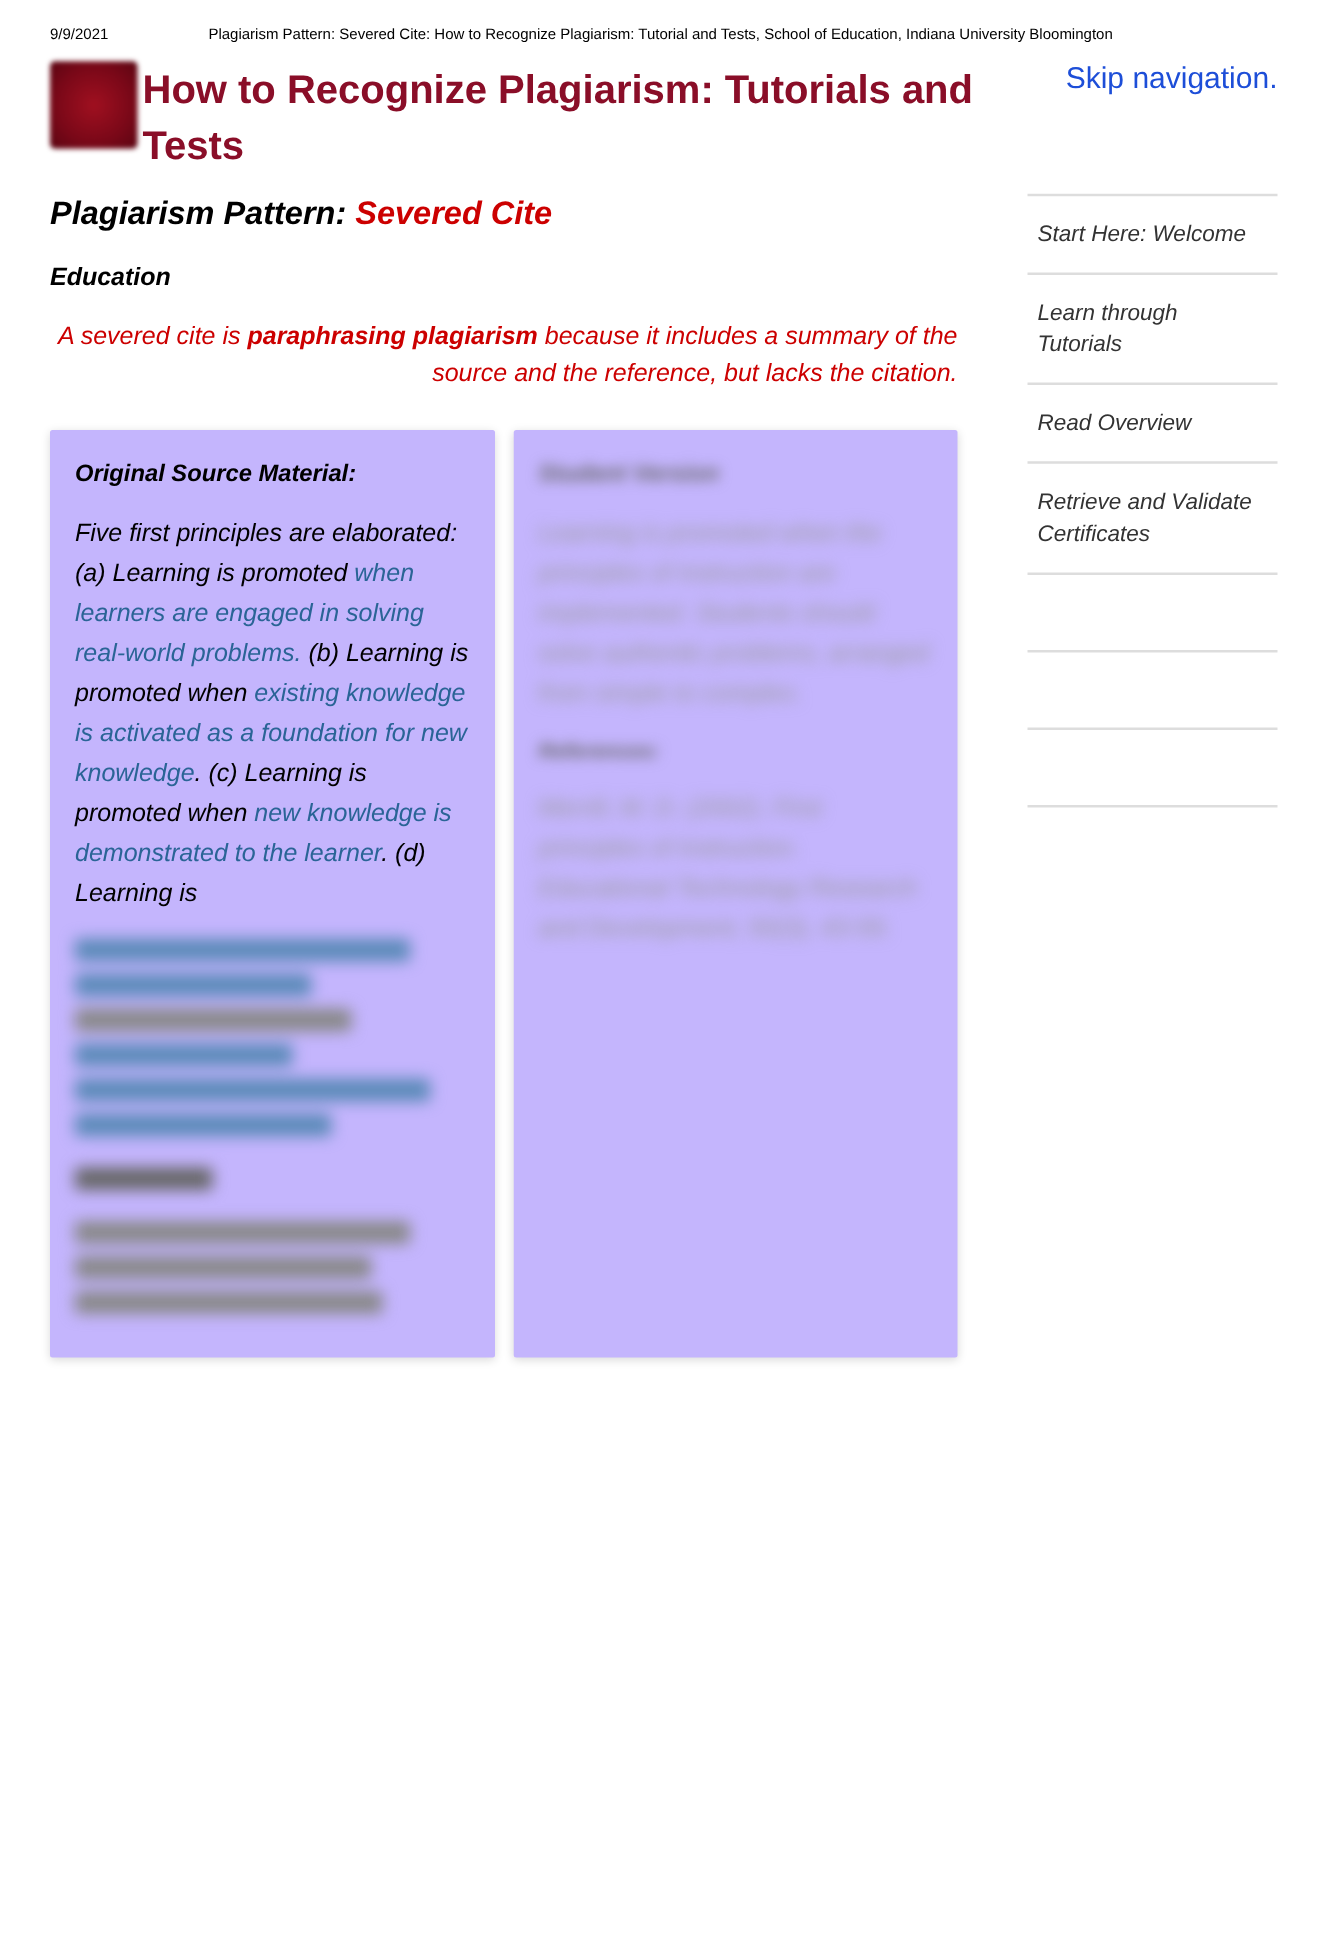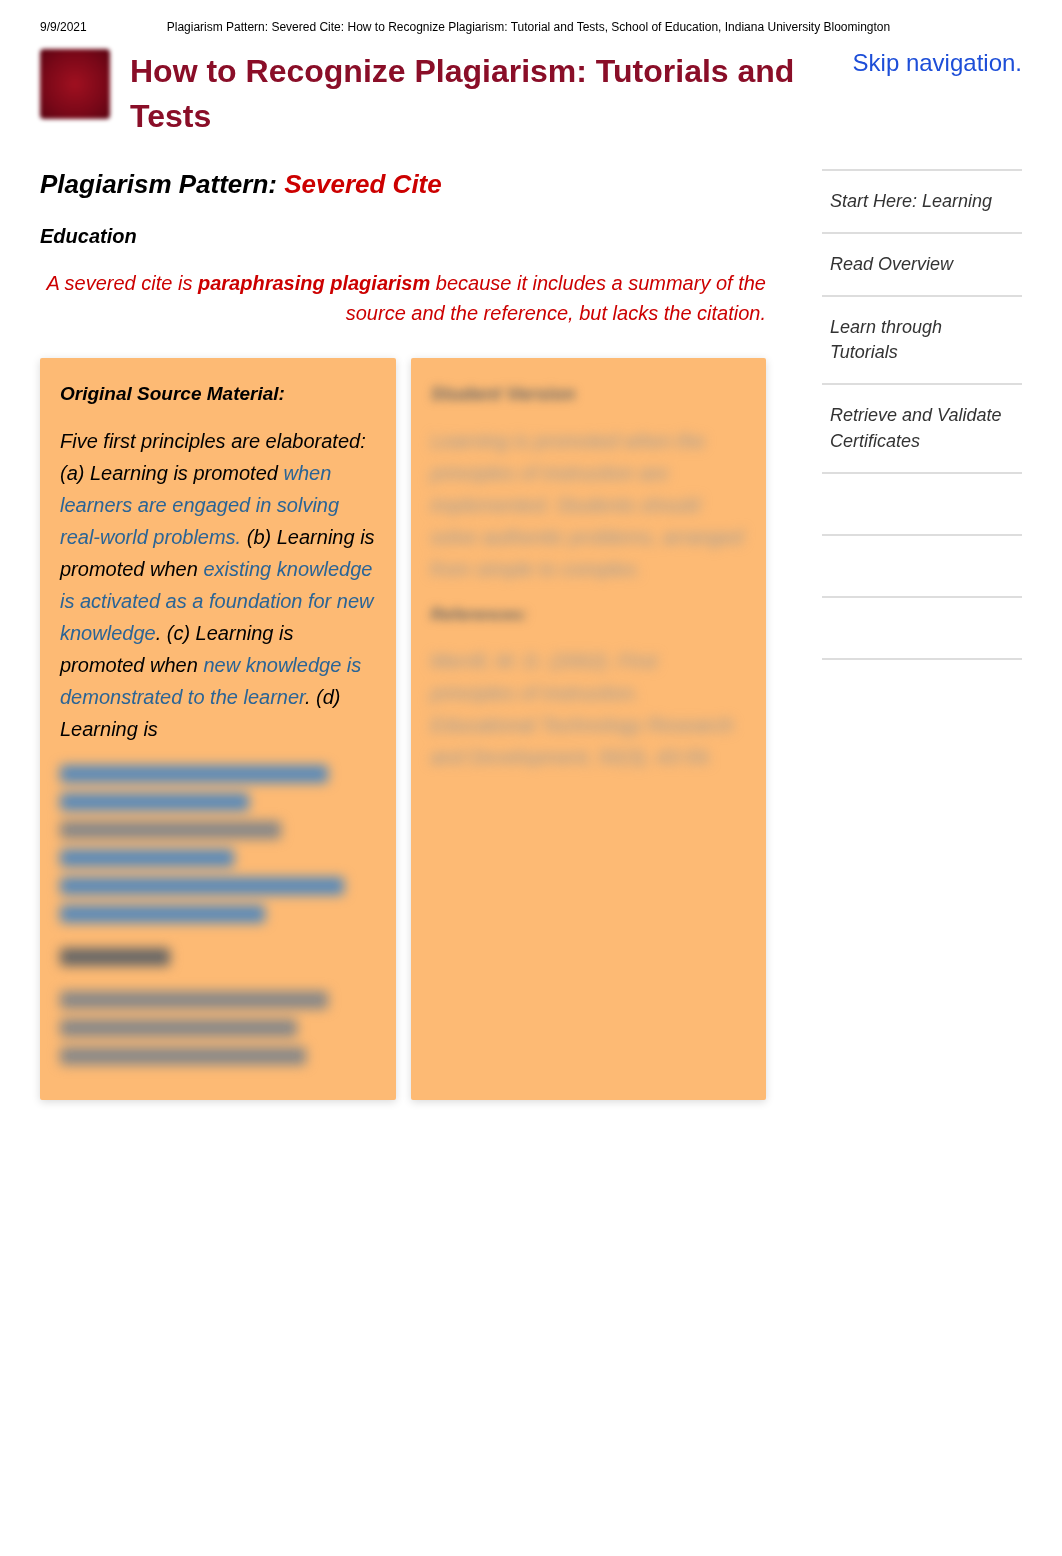--- a/index.html
+++ b/index.html
@@ -17,22 +17,22 @@
       display: flex;
       gap: 80px;
       font-size: 12px;
       font-family: Arial, sans-serif;
       color: #000;
       margin-bottom: 15px;
     }
     .header-row {
       display: flex;
       align-items: flex-start;
-      gap: 20px;
-      margin-bottom: 30px;
+      gap: 4px;
+      margin-bottom: 16px;
     }
     .logo {
       width: 70px;
       height: 70px;
       background: radial-gradient(circle, #a01020 0%, #7a0818 60%, #5a0512 100%);
       border-radius: 4px;
       filter: blur(2px);
       flex-shrink: 0;
     }
     .main-title {
@@ -82,21 +82,21 @@
     }
     .definition-text .bold {
       font-weight: bold;
     }
     .panels {
       display: flex;
       gap: 15px;
     }
     .panel {
       flex: 1;
-      background: #fdba74;
+      background: #c4b5fd;
       box-shadow: 0 2px 8px rgba(0,0,0,0.15);
       padding: 25px 20px;
       border-radius: 2px;
     }
     .panel-title {
       font-size: 19px;
       font-weight: bold;
       font-family: Verdana, Arial, sans-serif;
       margin-bottom: 20px;
     }
@@ -200,22 +200,22 @@
         <div class="panel-title blurred-title">Student Version</div>
         <p class="panel-text blurred">Learning is promoted when the principles of instruction are implemented. Students should solve authentic problems, arranged from simple to complex.</p>
         <div class="panel-title blurred-title" style="margin-top:20px; font-size:17px;">References:</div>
         <p class="panel-text blurred">Merrill, M. D. (2002). First principles of instruction. Educational Technology Research and Development, 50(3), 43-59.</p>
       </div>
     </div>
 
   </div>
 
   <div class="sidebar">
-    <div class="sidebar-item">Start Here: Learning</div>
+    <div class="sidebar-item">Start Here: Welcome</div>
+    <div class="sidebar-item">Learn through Tutorials</div>
     <div class="sidebar-item">Read Overview</div>
-    <div class="sidebar-item">Learn through Tutorials</div>
     <div class="sidebar-item">Retrieve and Validate Certificates</div>
     <div class="sidebar-empty"></div>
     <div class="sidebar-empty"></div>
     <div class="sidebar-empty"></div>
     <div class="sidebar-empty"></div>
   </div>
 </div>
 
 </body></html>

